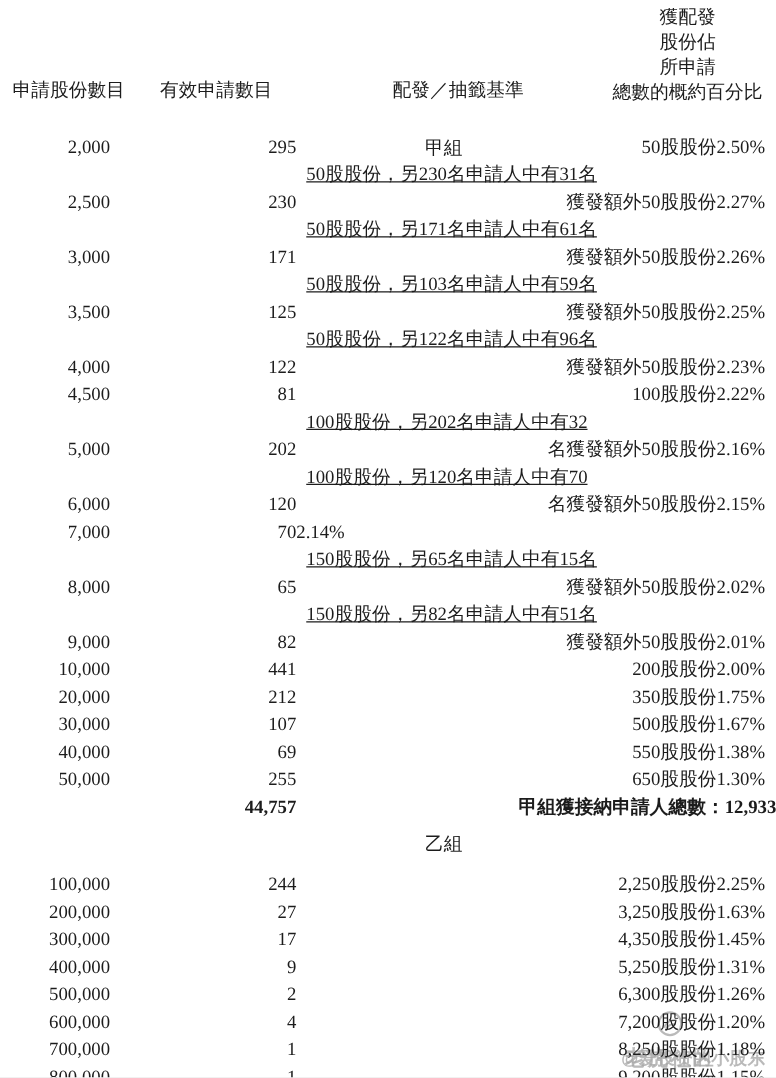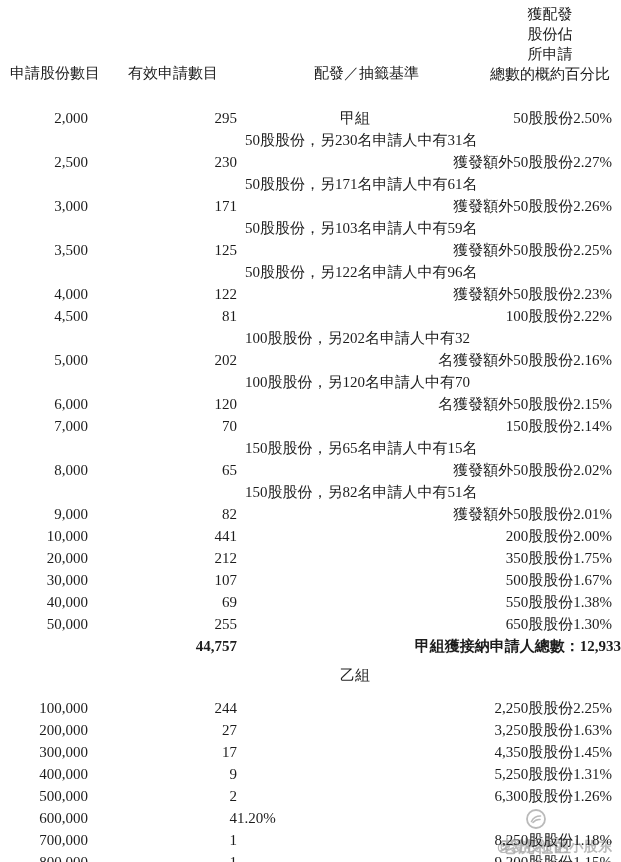--- a/index.html
+++ b/index.html
@@ -22,21 +22,21 @@
   .t-b{top:666px;}
   
   .rows{position:absolute;left:0;width:621px;z-index:2;}
   .rows-a{top:107px;}
   .rows-b{top:697px;}
   .line{display:flex;height:22px;line-height:22px;white-space:nowrap;}
   .c1{width:88px;text-align:right;}
   .c2{width:149px;text-align:right;}
   .c3{flex:1;padding-left:8px;text-align:right;overflow:hidden;}
   .c4{text-align:right;padding-right:9px;}
-  .cont{padding-left:245px;}
+  .cont{padding-left:245px;text-decoration:underline;}
   .total{font-weight:bold;}
   
   .wm{position:absolute;z-index:1;color:#a9a9a9;opacity:.8;font-weight:bold;
       font-family:"Liberation Sans","DejaVu Sans",sans-serif;}
   .wm-line1{top:808px;left:500px;display:flex;align-items:center;gap:5px;
       font-size:17px;letter-spacing:1px;flex-direction:column;}
   .wm-line2{top:838px;left:497px;font-size:14px;letter-spacing:.5px;}
   .wm svg{display:block;}
 </style>
 </head>
@@ -119,21 +119,20 @@
     </div>
     <div class="line main">
       <span class="c1">6,000</span>
       <span class="c2">120</span>
       <span class="c3">名獲發額外50股股份</span>
       <span class="c4">2.15%</span>
     </div>
     <div class="line main">
       <span class="c1">7,000</span>
       <span class="c2">70</span>
-      <span class="c3">150股股份</span>
       <span class="c4">2.14%</span>
     </div>
     <div class="line cont">
       <span>150股股份，另65名申請人中有15名</span>
     </div>
     <div class="line main">
       <span class="c1">8,000</span>
       <span class="c2">65</span>
       <span class="c3">獲發額外50股股份</span>
       <span class="c4">2.02%</span>
@@ -213,20 +212,21 @@
     </div>
     <div class="line main">
       <span class="c1">500,000</span>
       <span class="c2">2</span>
       <span class="c3">6,300股股份</span>
       <span class="c4">1.26%</span>
     </div>
     <div class="line main">
       <span class="c1">600,000</span>
       <span class="c2">4</span>
+      <span class="c3">7,200股股份</span>
       <span class="c4">1.20%</span>
     </div>
     <div class="line main">
       <span class="c1">700,000</span>
       <span class="c2">1</span>
       <span class="c3">8,250股股份</span>
       <span class="c4">1.18%</span>
     </div>
     <div class="line main">
       <span class="c1">800,000</span>

